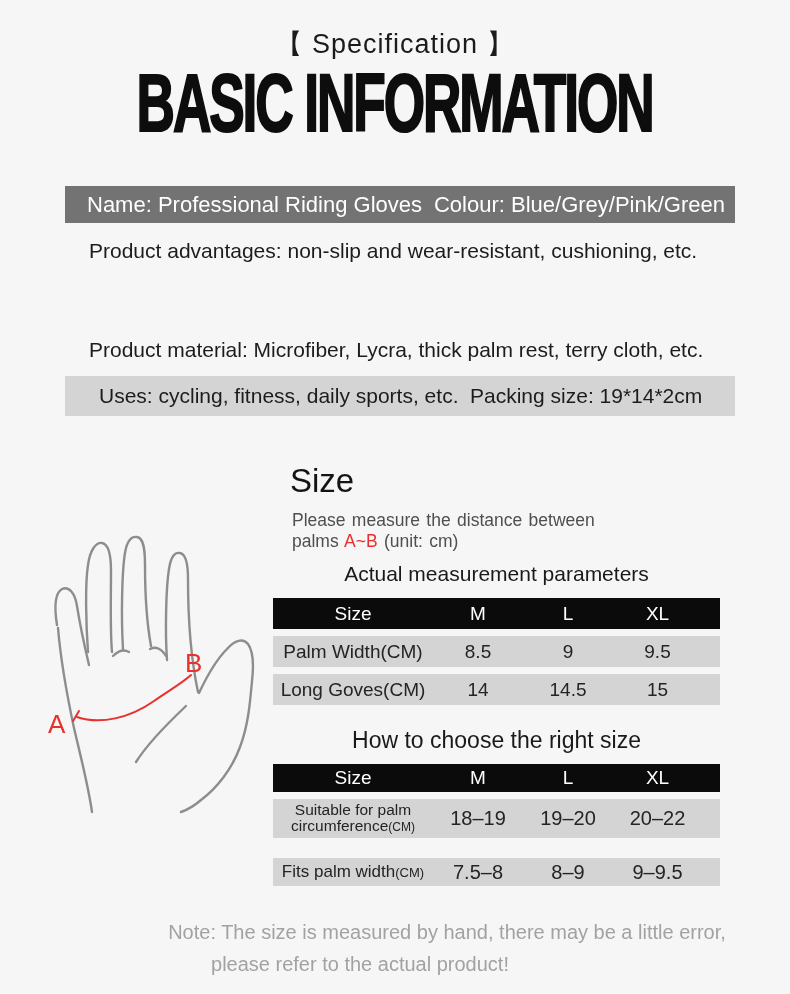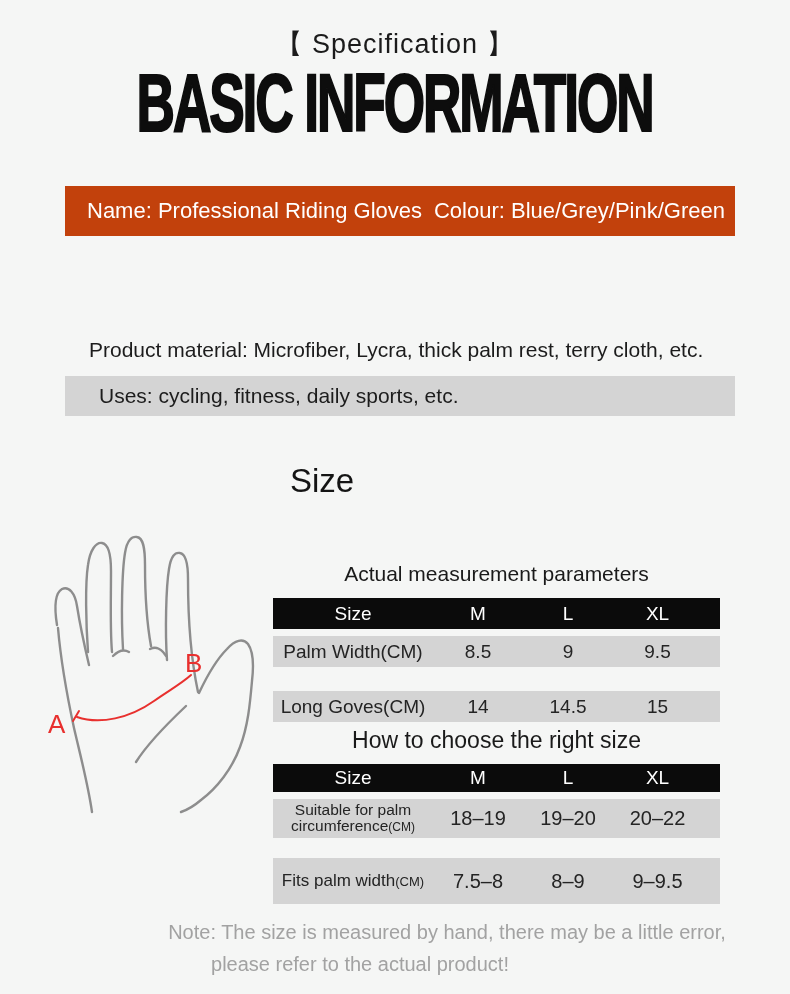--- a/index.html
+++ b/index.html
@@ -20,21 +20,21 @@
     display:flex;justify-content:center;align-items:center;
   }
   .main-title{
     font-size:76px;font-weight:700;color:#0d0d0d;white-space:nowrap;
     letter-spacing:-3px;transform:scale(0.70,1.08);
     -webkit-text-stroke:2px #0d0d0d;
   }
 
   
   .name-bar{
-    left:65px;top:186px;width:670px;height:50px;background:#c2410c;
+    left:65px;top:186px;width:670px;height:37px;background:#737373;
     color:#ffffff;display:flex;justify-content:space-between;align-items:center;
     font-size:22px;padding:0 10px 0 22px;box-sizing:border-box;
   }
   .info-row{
     left:65px;width:670px;height:40px;display:flex;align-items:center;
     font-size:21px;color:#1c1c1c;padding-left:24px;box-sizing:border-box;
   }
   .row-shaded{background:#d4d4d4;}
   .row1{top:231px;} .row2{top:277px;} .row3{top:330px;} .row4{top:376px;padding-left:34px;}
   .row4-part2{position:absolute;left:405px;}
@@ -47,23 +47,23 @@
   
   .tbl-title{left:273px;width:447px;text-align:center;color:#1a1a1a;}
   .t1-title{top:562px;font-size:21px;}
   .t2-title{top:727px;font-size:23px;}
   .tbl{left:273px;width:447px;}
   .t1{top:598px;} .t2{top:764px;}
   .grid{display:grid;grid-template-columns:160px 90px 90px 89px;align-items:center;width:100%;height:100%;}
   .grid span{text-align:center;}
   .thead{height:31px;background:#0b0b0b;color:#ffffff;font-size:19px;margin-bottom:7px;}
   .t2 .thead{height:28px;}
-  .trow{height:31px;background:#d4d4d4;font-size:19px;color:#242424;margin-bottom:24px;}
+  .trow{height:31px;background:#d4d4d4;font-size:19px;color:#242424;margin-bottom:7px;}
   .t2 .trow-1{height:39px;margin-bottom:20px;}
-  .t2 .trow-2{height:46px;margin-bottom:0;}
+  .t2 .trow-2{height:28px;margin-bottom:0;}
   .t2 .cell-val{font-size:20px;}
   .lbl2{font-size:15.5px;line-height:16.5px;}
   .lbl3{font-size:17px;}
   .unit{font-size:12px;}
   .lbl3 .unit{font-size:13px;}
 
   
   .note-line{left:0;width:790px;text-align:center;font-size:20px;color:#a2a2a2;}
   .note-1{top:921px;transform:translateX(52px);}
   .note-2{top:953px;transform:translateX(-35px);}
@@ -82,28 +82,36 @@
   <div class="abs spec-header">【 Specification 】</div>
   <div class="abs main-title-wrap">
     <div class="main-title">BASIC INFORMATION</div>
   </div>
 
   <div class="abs name-bar">
     <span>Name: Professional Riding Gloves</span>
     <span>Colour: Blue/Grey/Pink/Green</span>
   </div>
 
+  <div class="abs info-row row1">
+    <span>Product advantages: non-slip and wear-resistant, cushioning, etc.</span>
+  </div>
   <div class="abs info-row row3">
     <span>Product material: Microfiber, Lycra, thick palm rest, terry cloth, etc.</span>
   </div>
   <div class="abs info-row row4 row-shaded">
     <span>Uses: cycling, fitness, daily sports, etc.</span>
+    <span class="row4-part2">Packing size: 19*14*2cm</span>
   </div>
 
   <div class="abs size-heading">Size</div>
+  <div class="abs size-note">
+    <div>Please measure the distance between</div>
+    <div><span>palms </span><span class="red">A~B</span><span> (unit: cm)</span></div>
+  </div>
 
   <svg class="abs hand-svg" width="250" height="330" viewBox="0 0 250 330" xmlns="http://www.w3.org/2000/svg">
     <path class="hand-stroke" d="M30 100 C33 135 40 172 46 200 C52 226 60 256 64 284"></path>
     <path class="hand-stroke" d="M29 97 C26 78 27 65 34 61 C41 58 47 65 49 78 C52 97 57 120 61 137"></path>
     <path class="hand-stroke" d="M60 124 C58 96 57 56 60 37 C62 22 68 14 74 15 C80 16 83 26 83 43 C83 72 82 102 84 124"></path>
     <path class="hand-stroke" d="M95 121 C93 88 94 43 97 25 C99 12 104 8 109 9 C115 10 117 19 117 37 C117 66 119 96 123 118"></path>
     <path class="hand-stroke" d="M139 132 C137 104 138 59 141 41 C143 28 147 24 152 25 C158 26 160 35 160 51 C160 86 163 131 170 164"></path>
     <path class="hand-stroke" d="M171 165 C179 148 190 130 199 121 C207 112 215 110 220 116 C225 123 226 136 224 153 C222 176 220 198 212 219 C204 241 189 260 173 272 C166 278 159 282 153 284"></path>
     <path class="hand-stroke" d="M85 128 C90 123 96 121 101 124"></path>
     <path class="hand-stroke" d="M122 121 C128 118 134 121 138 128"></path>

